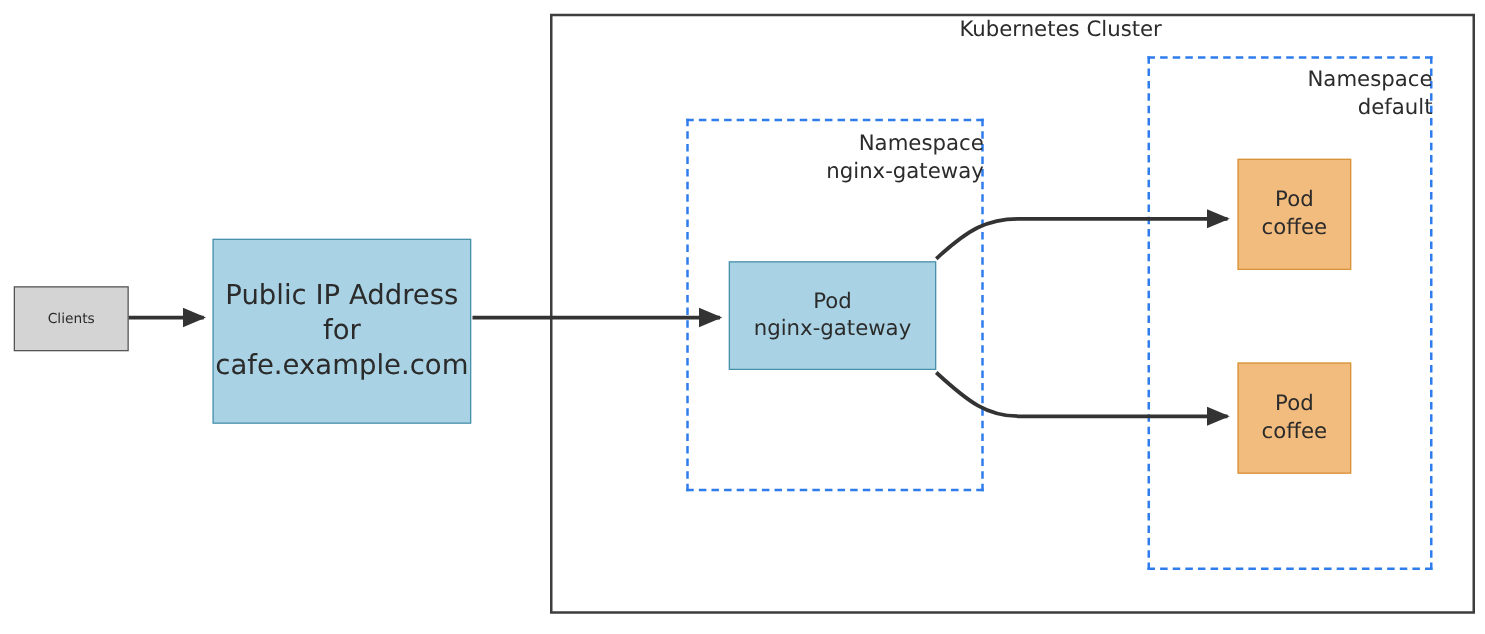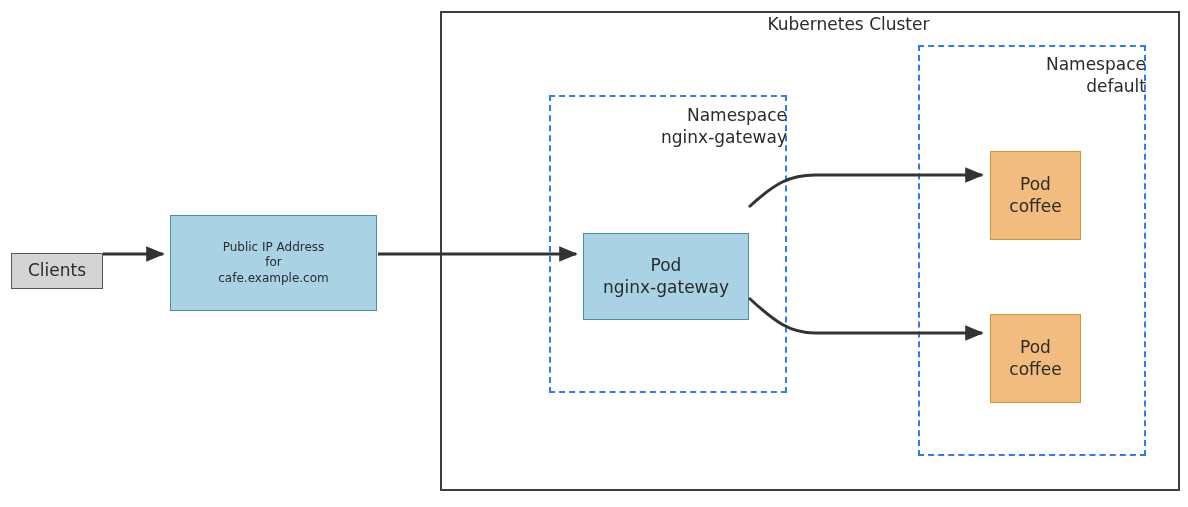--- a/index.html
+++ b/index.html
@@ -18,35 +18,34 @@
   .box {
     position: absolute;
     box-sizing: border-box;
     display: flex;
     align-items: center;
     justify-content: center;
     text-align: center;
     line-height: 1.28;
     color: #2b2b2b;
     white-space: pre-line;
-    margin-top: 24px;
   }
   
   #clients-box {
-    left: 11px; top: 229px; width: 92px; height: 36px;
+    left: 11px; top: 229px; width: 92px; height: 52px;
     background: #d4d4d4;
     border: 1.6px solid #555555;
-    font-size: 17px;
+    font-size: 11px;
   }
   
   #public-ip-box {
-    left: 170px; top: 191px; width: 207px; height: 96px;
+    left: 170px; top: 191px; width: 207px; height: 148px;
     background: #a9d3e5;
     border: 1.4px solid #4a90ab;
-    font-size: 12px;
+    font-size: 22px;
   }
   
   #cluster-box {
     position: absolute;
     left: 440px; top: 11px; width: 740px; height: 480px;
     box-sizing: border-box;
     background: transparent;
     border: 2px solid #3d3d3d;
   }
   #cluster-title {

